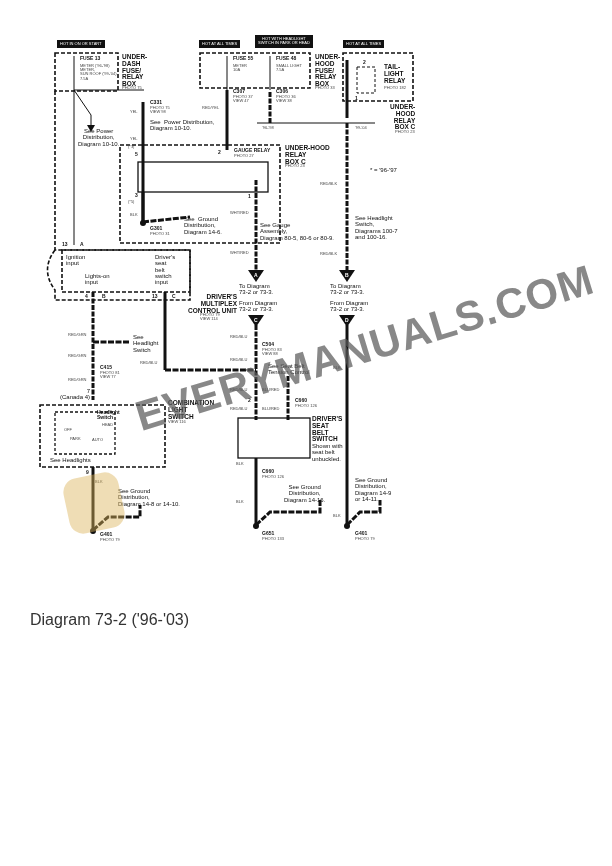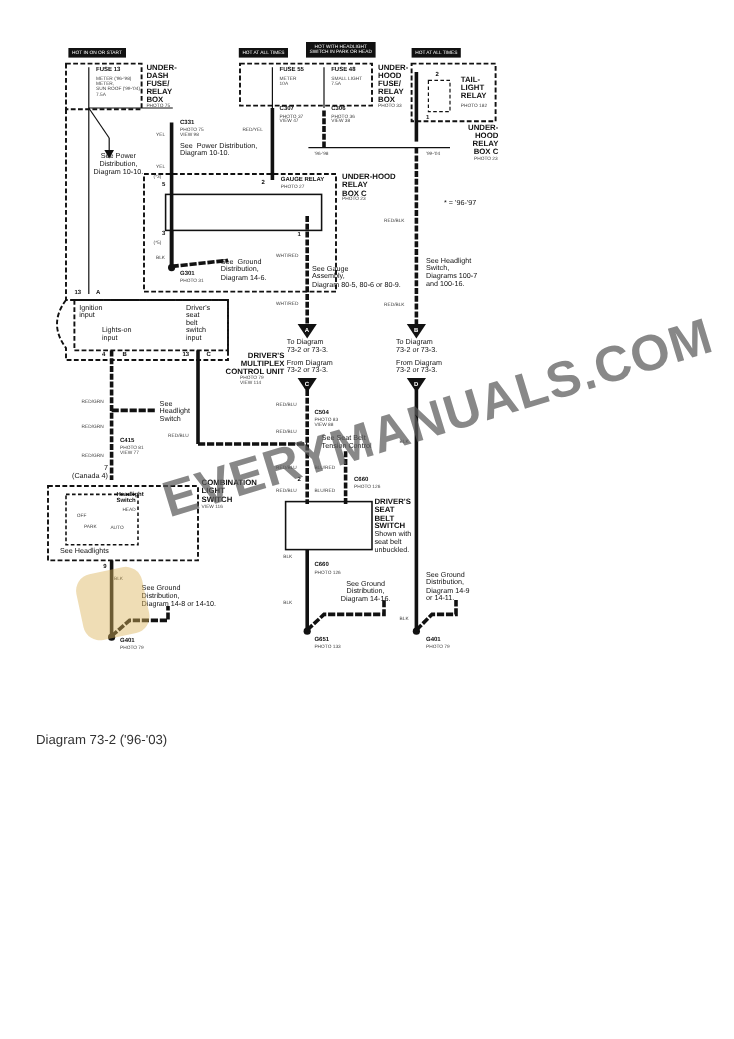--- a/index.html
+++ b/index.html
@@ -4,21 +4,21 @@
 <style>
   html,body{margin:0;padding:0;background:#fff;}
   body{width:612px;height:866px;position:relative;overflow:hidden;font-family:"Liberation Sans",sans-serif;color:#111;}
   #diagram{position:absolute;left:0;top:0;width:612px;height:866px;}
   .t{position:absolute;font-family:"Liberation Sans",sans-serif;color:#111;line-height:1.05;white-space:pre;}
   .xs{font-size:4px;color:#444;}
   .s{font-size:5px;font-weight:bold;}
   .m{font-size:6px;}
   .b{font-size:6.5px;font-weight:bold;}
   .hdr{position:absolute;background:#111;color:#fff;font-size:4px;text-align:center;line-height:1.1;padding:2px 3px;}
-  .caption{position:absolute;left:30px;top:611px;font-size:11px;color:#333;font-family:"Liberation Sans",sans-serif;}
+  .caption{position:absolute;left:30px;top:611px;font-size:16px;color:#333;font-family:"Liberation Sans",sans-serif;}
   .wm{position:absolute;left:130px;top:395px;font-size:42px;font-weight:bold;color:rgba(90,90,90,0.72);transform:rotate(-17deg);transform-origin:left top;letter-spacing:1px;font-family:"Liberation Sans",sans-serif;}
   .logo{position:absolute;left:66px;top:475px;width:56px;height:56px;border-radius:14px;background:rgba(220,180,90,0.45);transform:rotate(-12deg);}
 </style>
 </head>
 <body>
 
 <div id="diagram">
 <svg width="612" height="866" style="position:absolute;left:0;top:0">
   <g fill="none" stroke="#111">
 

